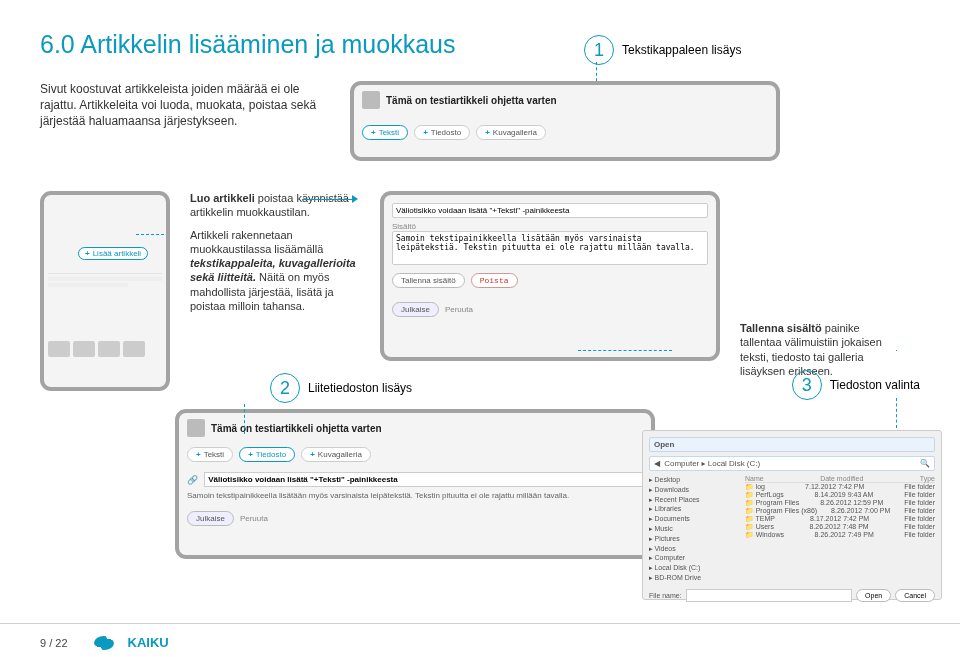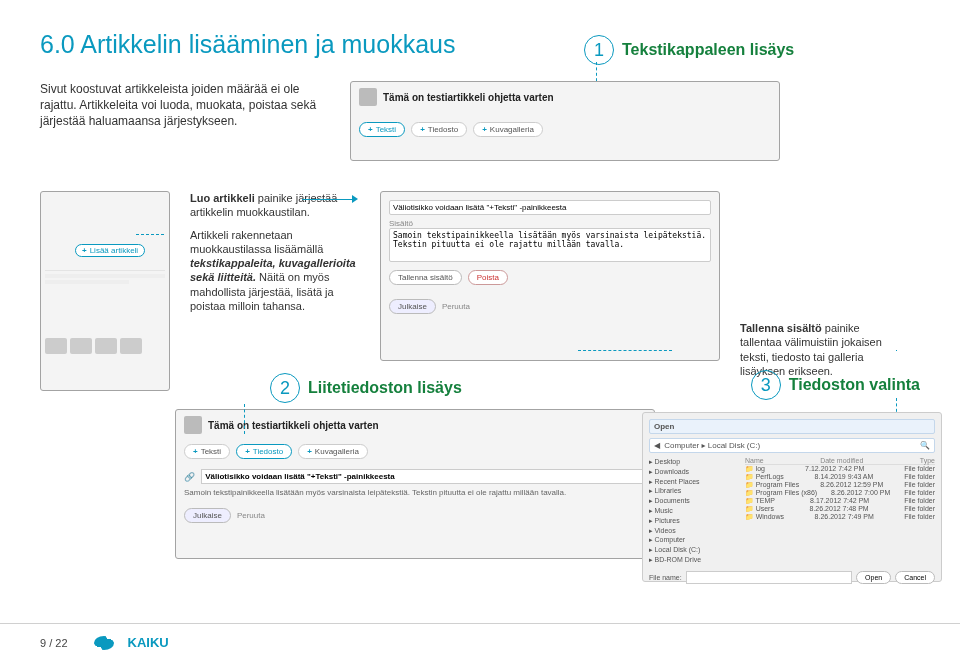--- a/index.html
+++ b/index.html
@@ -4,22 +4,22 @@
 <style>
   * { box-sizing: border-box; margin: 0; padding: 0; }
   html, body { width: 960px; height: 657px; font-family: Arial, Helvetica, sans-serif; background: #fff; color: #333; overflow: hidden; }
   .page { position: relative; width: 960px; height: 657px; padding: 30px 40px 76px; }
   h1 { font-size: 25px; font-weight: 400; color: #0a99bf; margin-bottom: 10px; }
   .intro-row { display: flex; align-items: flex-start; gap: 20px; margin-top: 22px; }
   .intro-text { width: 290px; font-size: 12px; line-height: 1.35; color: #333; }
   .callout { display: flex; align-items: center; gap: 8px; }
   .circle { width: 24px; height: 24px; border: 1px solid #0a99bf; border-radius: 50%; display: inline-flex; align-items: center; justify-content: center; color: #0a99bf; font-size: 14px; font-weight: 300; }
   .circle-lg { width: 30px; height: 30px; font-size: 18px; }
-  .callout-label { font-size: 16px; font-weight: 700; color: #15803d; }
-  .screenshot { background: #f4f4f4; border: 1px solid #a3a3a3; border-radius: 3px; font-size: 9px; color: #555; }
+  .callout-label { font-size: 12px; font-weight: 400; color: #000000; }
+  .screenshot { background: #f4f4f4; border: 4px solid #a3a3a3; border-radius: 11px; font-size: 9px; color: #555; }
   .ss1 { width: 430px; height: 80px; padding: 6px 8px; position: relative; }
   .ss1-header { display: flex; align-items: center; gap: 6px; }
   .avatar { width: 18px; height: 18px; background: #bbb; border-radius: 2px; }
   .ss1-tabs { margin-top: 16px; display: flex; gap: 6px; }
   .pill { border: 1px solid #ccc; border-radius: 10px; padding: 2px 8px; background: #fff; font-size: 8px; display: inline-flex; align-items: center; gap: 3px; }
   .pill .plus { color: #0a99bf; font-weight: bold; }
   .pill.active { border-color: #0a99bf; color: #0a99bf; }
   .mid-row { display: flex; align-items: flex-start; margin-top: 30px; gap: 20px; }
   .thumb-left { width: 130px; }
   .thumb-left .screenshot { width: 130px; height: 200px; padding: 4px; font-size: 7px; color: #aaa; overflow: hidden; }
@@ -40,21 +40,21 @@
   .smallbtn { font-size: 8px; padding: 2px 8px; border: 1px solid #bbb; border-radius: 9px; background: #fff; }
   .ss2 .pubrow { margin-top: 14px; display: flex; gap: 6px; align-items:center; }
   .mid-right-text { width: 160px; font-size: 11px; line-height: 1.3; margin-top: 130px; }
   .marker-2 { display: flex; align-items: center; gap: 8px; margin-left: 230px; margin-top: -18px; }
   .ss3 { width: 480px; height: 150px; padding: 6px 8px; margin-top: 6px; margin-left: 135px; }
   .ss3-header { display: flex; align-items: center; gap: 6px; }
   .ss3 .tabs { margin-top: 10px; display: flex; gap: 6px; }
   .ss3 .fieldline { margin-top: 10px; display:flex; align-items:center; gap:6px;}
   .ss3 .fieldline input { flex: 1; font-size: 8px; padding: 2px 3px; border: 1px solid #ccc; background:#fff;}
   .ss3 .desc { font-size: 8px; color: #666; margin-top: 4px; line-height: 1.3; }
-  .ss4 { position: absolute; right: 18px; top: 412px; width: 300px; height: 170px; padding: 6px; background: #f0f0f0; border: 1px solid #ccc; font-size: 8px; color: #555; border-radius:3px; }
+  .ss4 { position: absolute; right: 18px; top: 430px; width: 300px; height: 170px; padding: 6px; background: #f0f0f0; border: 1px solid #ccc; font-size: 8px; color: #555; border-radius:3px; }
   .ss4 .winbar { background: #eaf2fb; border: 1px solid #c4d7eb; border-radius: 2px; padding: 2px 4px; margin-bottom: 4px; display:flex; align-items:center; gap:4px;}
   .ss4 .cols { display: flex; gap: 6px; }
   .ss4 .tree { width: 90px; font-size: 7px; line-height: 1.4; }
   .ss4 .files { flex: 1; font-size: 7px; }
   .ss4 .files .row { display: flex; justify-content: space-between; }
   .ss4 .bot { margin-top: 6px; display: flex; gap: 4px; justify-content: flex-end; }
   .marker-3 { position: absolute; right: 40px; top: 370px; display: flex; align-items: center; gap: 8px; }
   .footer { position: absolute; bottom: 0; left: 0; right: 0; height: 34px; border-top: 1px solid #d0d0d0; padding: 4px 40px 0; display: flex; justify-content: space-between; align-items: center; font-size: 9px; color: #666; }
   .footer .logo { display: flex; align-items: center; gap: 14px; font-weight: 700; color: #0a99bf; font-size: 13px; }
   .footer .logo .swoosh { width: 20px; height: 14px; background: radial-gradient(circle at 30% 30%, #0a99bf 40%, transparent 42%), radial-gradient(circle at 70% 70%, #0a99bf 40%, transparent 42%); border-radius: 50%; }
@@ -118,33 +118,33 @@
         <div class="thumbs">
             <div></div>
             <div></div>
             <div></div>
             <div></div>
           </div>
       </div>
     </div>
 
     <div class="mid-text">
-      <p><span class="bold">Luo artikkeli</span><span> painike järjestää artikkelin muokkaustilan.</span></p>
+      <p><span class="bold">Luo artikkeli</span><span> poistaa käynnistää artikkelin muokkaustilan.</span></p>
       <p><span>Artikkeli rakennetaan muokkaustilassa lisäämällä </span><span class="bold italic">tekstikappaleita, kuvagallerioita sekä liitteitä.</span><span> Näitä on myös mahdollista järjestää, lisätä ja poistaa milloin tahansa.</span></p>
     </div>
 
     <div style="position:relative;">
       <div class="arrow-line" style="position:absolute;left:-78px;top:0;"></div>
       <div class="screenshot ss2">
         <input value="Väliotisikko voidaan lisätä &quot;+Teksti&quot; -painikkeesta" style="">
         <div class="lbl">Sisältö</div>
         <textarea style="">Samoin tekstipainikkeella lisätään myös varsinaista leipätekstiä. Tekstin pituutta ei ole rajattu millään tavalla.</textarea>
         <div class="btnrow">
           <span class="smallbtn">Tallenna sisältö</span>
-          <span class="smallbtn" style="color:#c33;border-color:#c99;">Poista</span>
+          <span class="smallbtn" style="color:#c33;border-color:#c99;font-family:Liberation Mono, monospace;">Poista</span>
         </div>
         <div class="pubrow">
           <span class="smallbtn" style="background:#eef;">Julkaise</span>
           <span style="font-size:8px;color:#888;">Peruuta</span>
         </div>
       </div>
     </div>
 
     <div class="mid-right-text">
       <span class="bold" style="font-weight:700;">Tallenna sisältö</span><span> painike tallentaa välimuistiin jokaisen teksti, tiedosto tai galleria lisäyksen erikseen.</span>

